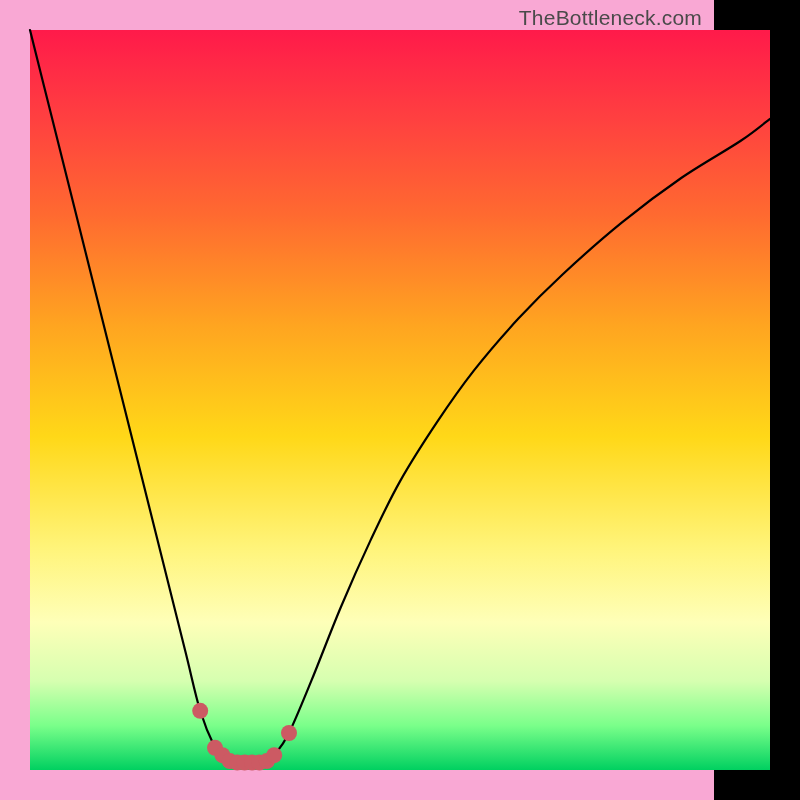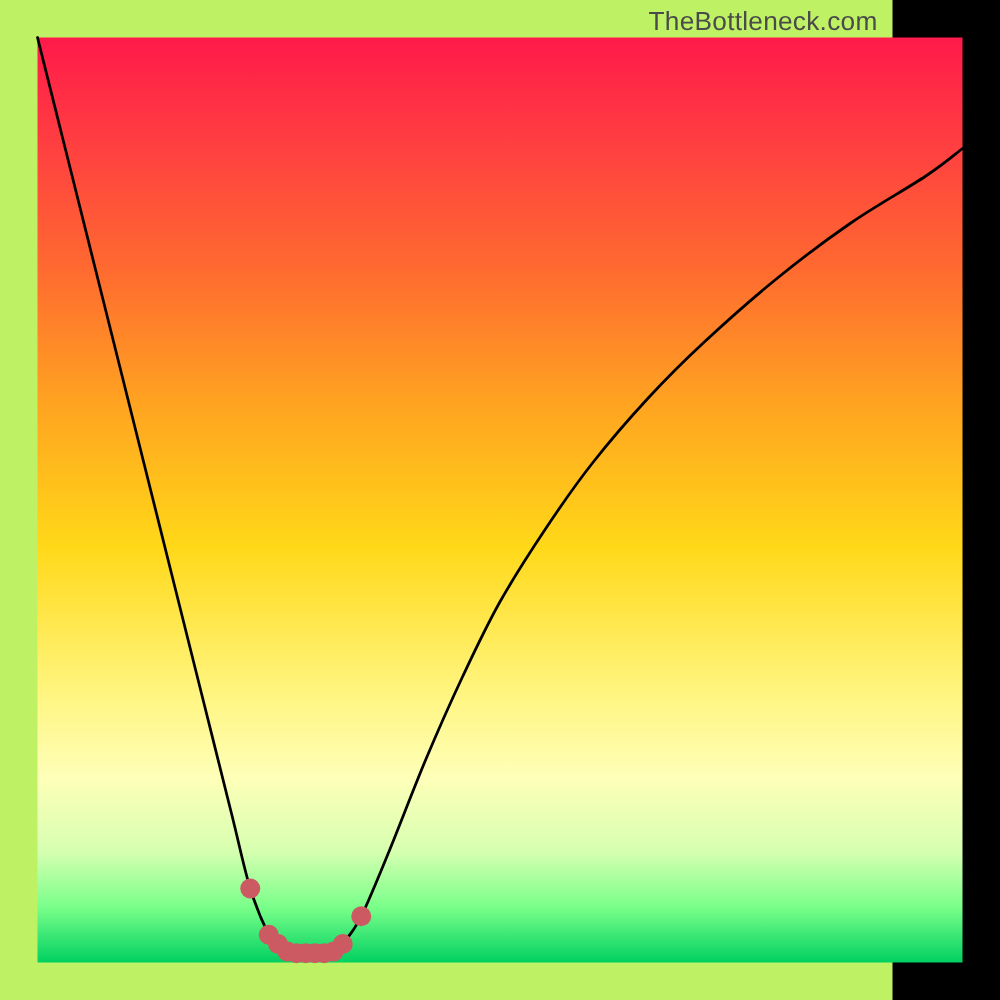--- a/index.html
+++ b/index.html
@@ -1,21 +1,21 @@
 <!DOCTYPE html>
 <html><head>
 <meta charset="utf-8">
 <style>
   * { margin: 0; padding: 0; box-sizing: border-box; }
   html, body { width: 800px; height: 800px; overflow: hidden; background: #000; }
   .frame {
     position: relative;
     width: 714px;
     height: 800px;
-    background: #bef264;
+    background: #f9a8d4;
     padding-left: 45px;
   }
   .plot-area {
     position: absolute;
     left: 30px;
     top: 30px;
     width: 740px;
     height: 740px;
     background: linear-gradient(to bottom,
       #ff1a4a 0%,

